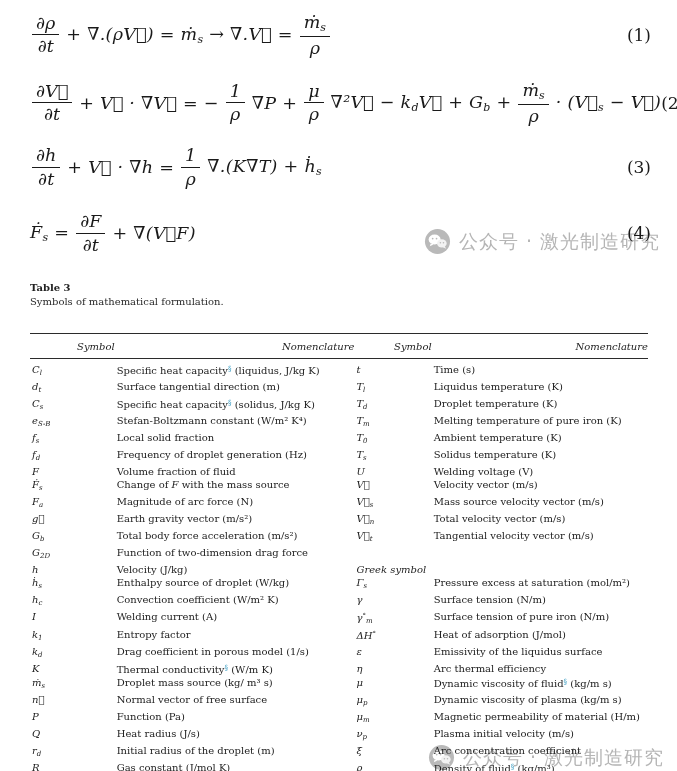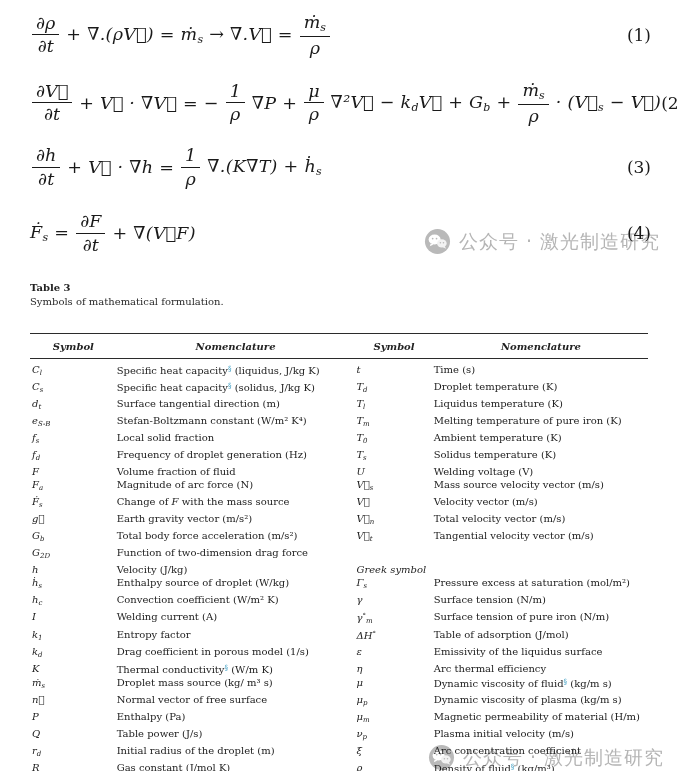--- a/index.html
+++ b/index.html
@@ -49,21 +49,21 @@
   .table-section { position:relative; z-index:2; margin:26px 29px 0 30px; width:618px;
     font-size:10px; color:#222; }
   .table-title { font-weight:bold; font-size:10px; margin-bottom:3px; }
   .table-caption { font-size:10px; margin-bottom:26px; color:#2a2a2a; }
   table { width:100%; border-collapse:collapse; border-top:1.4px solid #2b2b2b; }
   col.c-sym1 { width:13.7%; }
   col.c-nom1 { width:38.8%; }
   col.c-sym2 { width:12.5%; }
   col.c-nom2 { width:35%; }
   thead th {
-    font-style:italic; font-weight:bold; text-align:center;
+    font-style:italic; font-weight:normal; text-align:right;
     font-size:10px; padding:7px 0 6px 2px;
     border-bottom:1.4px solid #2b2b2b;
   }
   tbody tr:first-child td { padding-top:4px; }
   td {
     font-size:10px; line-height:13px; vertical-align:top;
     padding:0 2px 0 2px; white-space:nowrap; overflow:visible;
   }
   td:nth-child(1), td:nth-child(3) { font-style:italic; }
   td sub { font-size:7px; vertical-align:-2px; }
@@ -176,32 +176,32 @@
         </tr>
     </thead>
     <tbody id="table-body">
         <tr>
           <td>C<sub>l</sub></td>
           <td>Specific heat capacity<sup class="mk">§</sup> (liquidus, J/kg K)</td>
           <td>t</td>
           <td>Time (s)</td>
         </tr>
         <tr>
+          <td>d<sub>t</sub></td>
+          <td>Surface tangential direction (m)</td>
+          <td>T<sub>l</sub></td>
+          <td>Liquidus temperature (K)</td>
+        </tr>
+        <tr>
           <td>C<sub>s</sub></td>
           <td>Specific heat capacity<sup class="mk">§</sup> (solidus, J/kg K)</td>
           <td>T<sub>d</sub></td>
           <td>Droplet temperature (K)</td>
         </tr>
         <tr>
-          <td>d<sub>t</sub></td>
-          <td>Surface tangential direction (m)</td>
-          <td>T<sub>l</sub></td>
-          <td>Liquidus temperature (K)</td>
-        </tr>
-        <tr>
           <td>e<sub>S-B</sub></td>
           <td>Stefan-Boltzmann constant (W/m² K⁴)</td>
           <td>T<sub>m</sub></td>
           <td>Melting temperature of pure iron (K)</td>
         </tr>
         <tr>
           <td>f<sub>s</sub></td>
           <td>Local solid fraction</td>
           <td>T<sub>0</sub></td>
           <td>Ambient temperature (K)</td>
@@ -212,32 +212,32 @@
           <td>T<sub>s</sub></td>
           <td>Solidus temperature (K)</td>
         </tr>
         <tr>
           <td>F</td>
           <td>Volume fraction of fluid</td>
           <td>U</td>
           <td>Welding voltage (V)</td>
         </tr>
         <tr>
+          <td>Ḟ<sub>s</sub></td>
+          <td>Change of <i>F</i> with the mass source</td>
+          <td>V⃗</td>
+          <td>Velocity vector (m/s)</td>
+        </tr>
+        <tr>
           <td>F<sub>a</sub></td>
           <td>Magnitude of arc force (N)</td>
           <td>V⃗<sub>s</sub></td>
           <td>Mass source velocity vector (m/s)</td>
         </tr>
         <tr>
-          <td>Ḟ<sub>s</sub></td>
-          <td>Change of <i>F</i> with the mass source</td>
-          <td>V⃗</td>
-          <td>Velocity vector (m/s)</td>
-        </tr>
-        <tr>
           <td>g⃗</td>
           <td>Earth gravity vector (m/s²)</td>
           <td>V⃗<sub>n</sub></td>
           <td>Total velocity vector (m/s)</td>
         </tr>
         <tr>
           <td>G<sub>b</sub></td>
           <td>Total body force acceleration (m/s²)</td>
           <td>V⃗<sub>t</sub></td>
           <td>Tangential velocity vector (m/s)</td>
@@ -269,21 +269,21 @@
         <tr>
           <td>I</td>
           <td>Welding current (A)</td>
           <td>γ<sup>°</sup><sub>m</sub></td>
           <td>Surface tension of pure iron (N/m)</td>
         </tr>
         <tr>
           <td>k<sub>1</sub></td>
           <td>Entropy factor</td>
           <td>ΔH<sup>°</sup></td>
-          <td>Table of adsorption (J/mol)</td>
+          <td>Heat of adsorption (J/mol)</td>
         </tr>
         <tr>
           <td>k<sub>d</sub></td>
           <td>Drag coefficient in porous model (1/s)</td>
           <td>ε</td>
           <td>Emissivity of the liquidus surface</td>
         </tr>
         <tr>
           <td>K</td>
           <td>Thermal conductivity<sup class="mk">§</sup> (W/m K)</td>
@@ -297,27 +297,27 @@
           <td>Dynamic viscosity of fluid<sup class="mk">§</sup> (kg/m s)</td>
         </tr>
         <tr>
           <td>n⃗</td>
           <td>Normal vector of free surface</td>
           <td>μ<sub>p</sub></td>
           <td>Dynamic viscosity of plasma (kg/m s)</td>
         </tr>
         <tr>
           <td>P</td>
-          <td>Enthalpy (Pa)</td>
+          <td>Function (Pa)</td>
           <td>μ<sub>m</sub></td>
           <td>Magnetic permeability of material (H/m)</td>
         </tr>
         <tr>
           <td>Q</td>
-          <td>Table power (J/s)</td>
+          <td>Heat radius (J/s)</td>
           <td>ν<sub>p</sub></td>
           <td>Plasma initial velocity (m/s)</td>
         </tr>
         <tr>
           <td>r<sub>d</sub></td>
           <td>Initial radius of the droplet (m)</td>
           <td>ξ</td>
           <td>Arc concentration coefficient</td>
         </tr>
         <tr>

